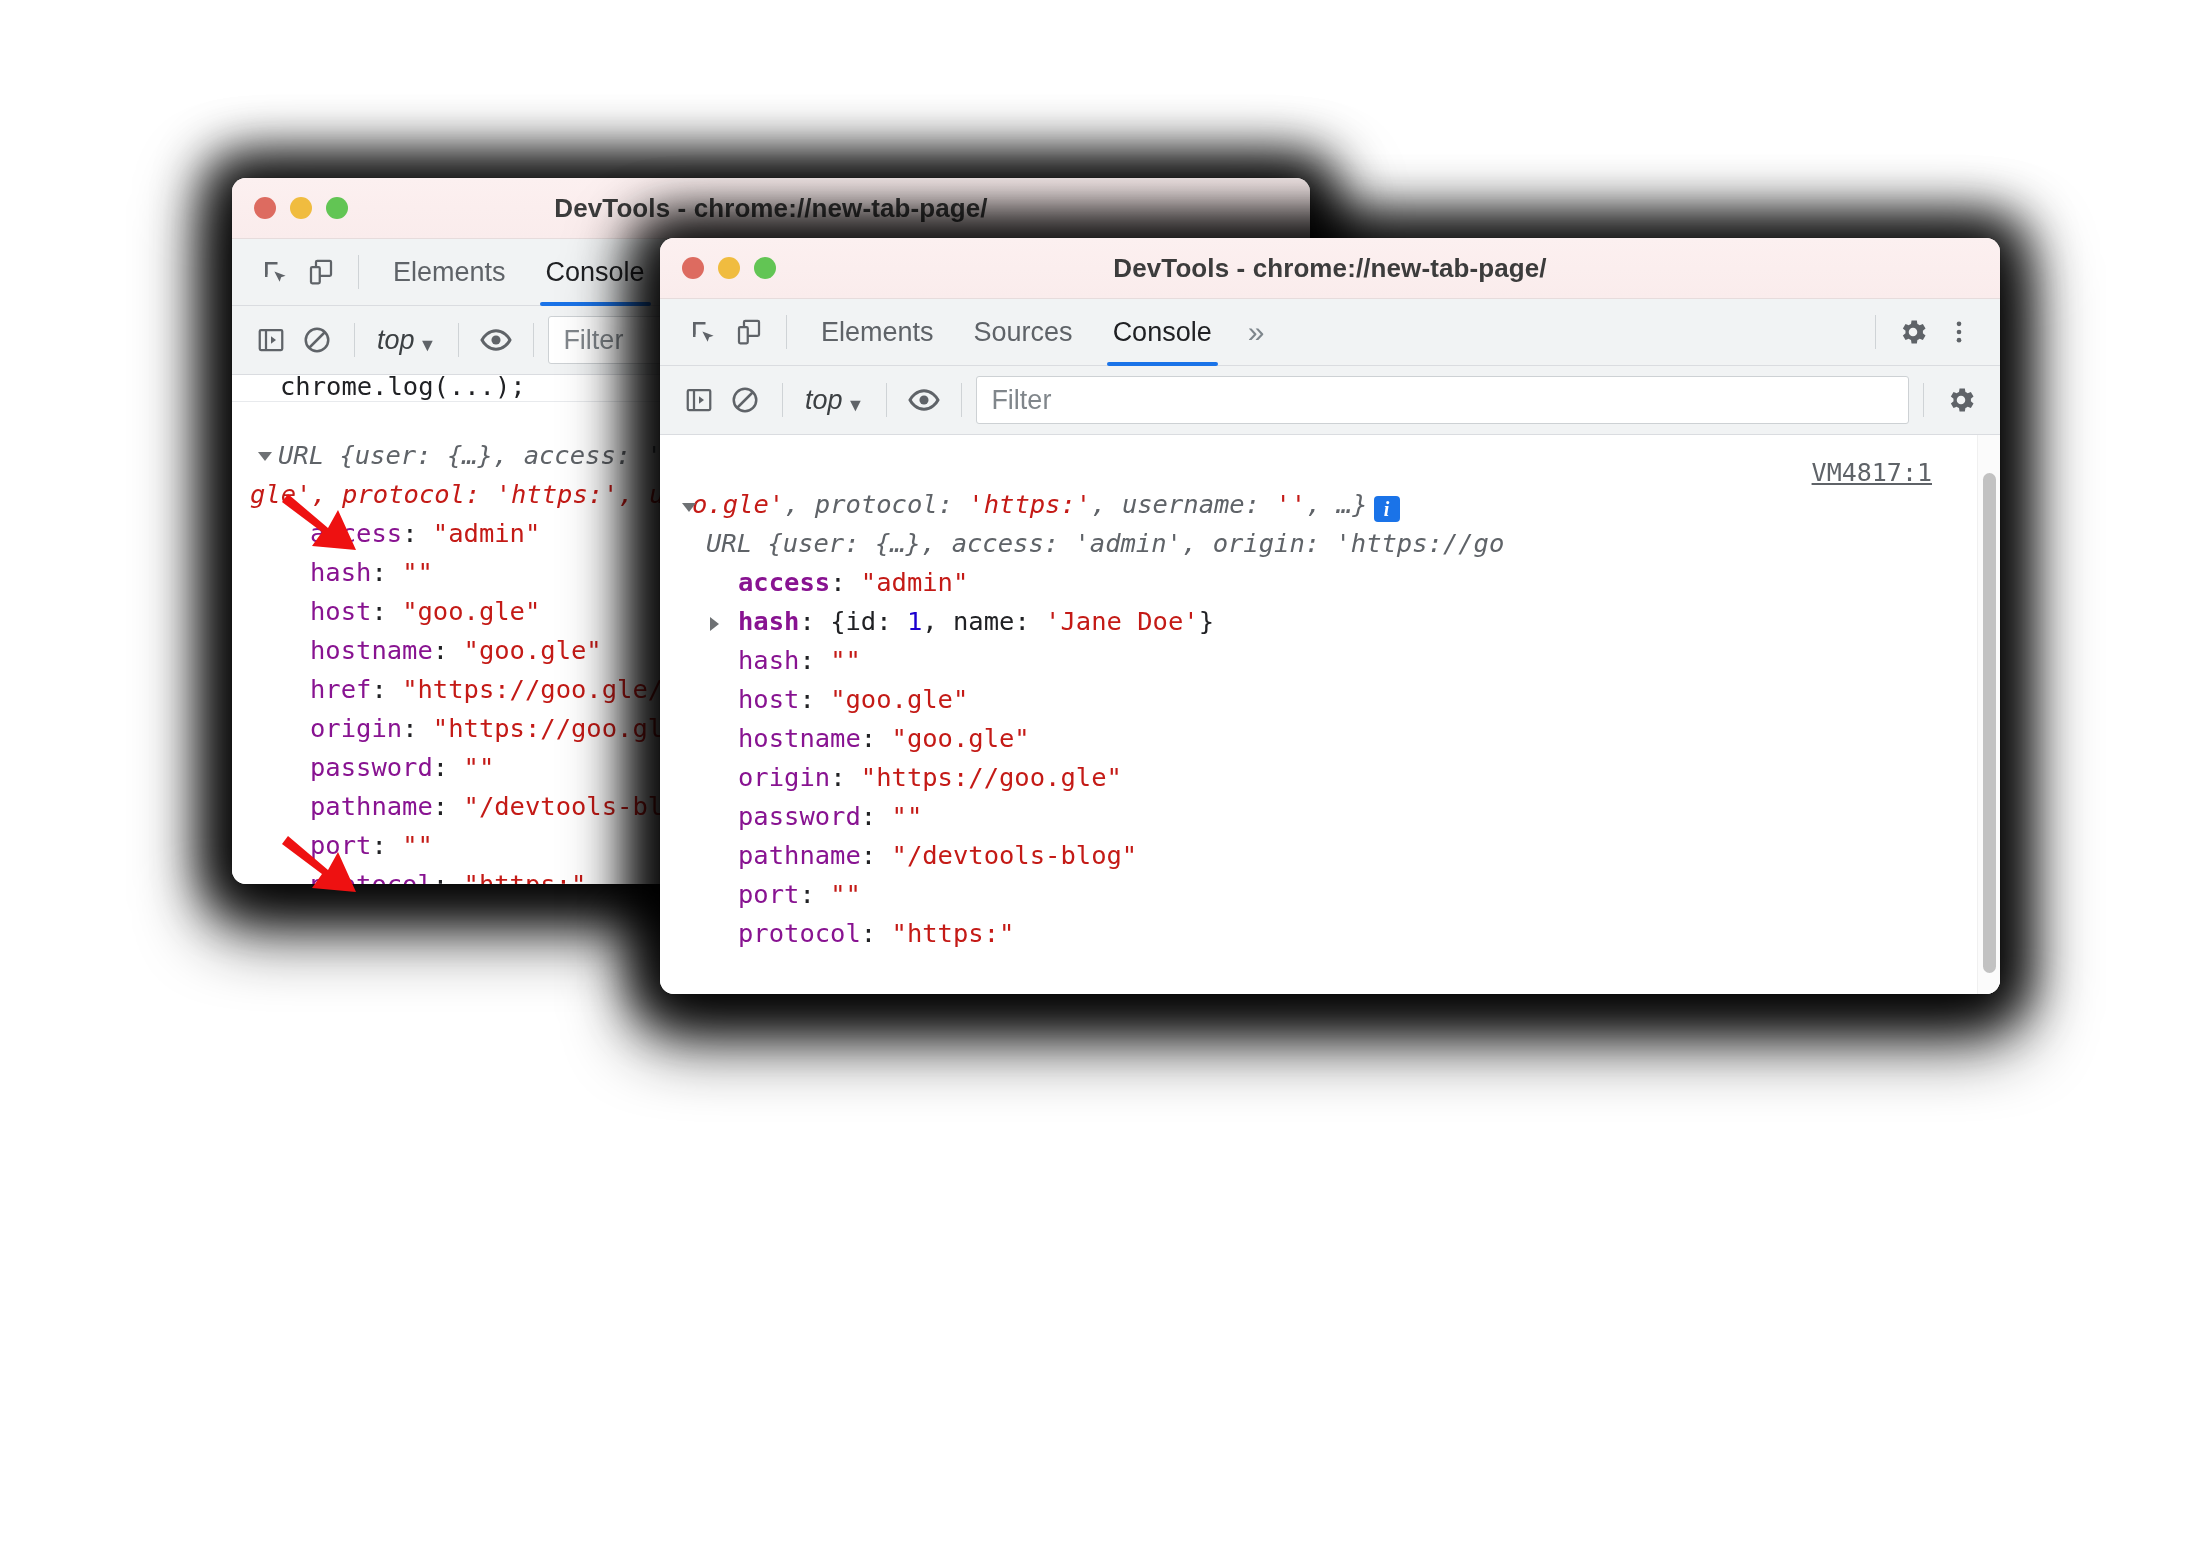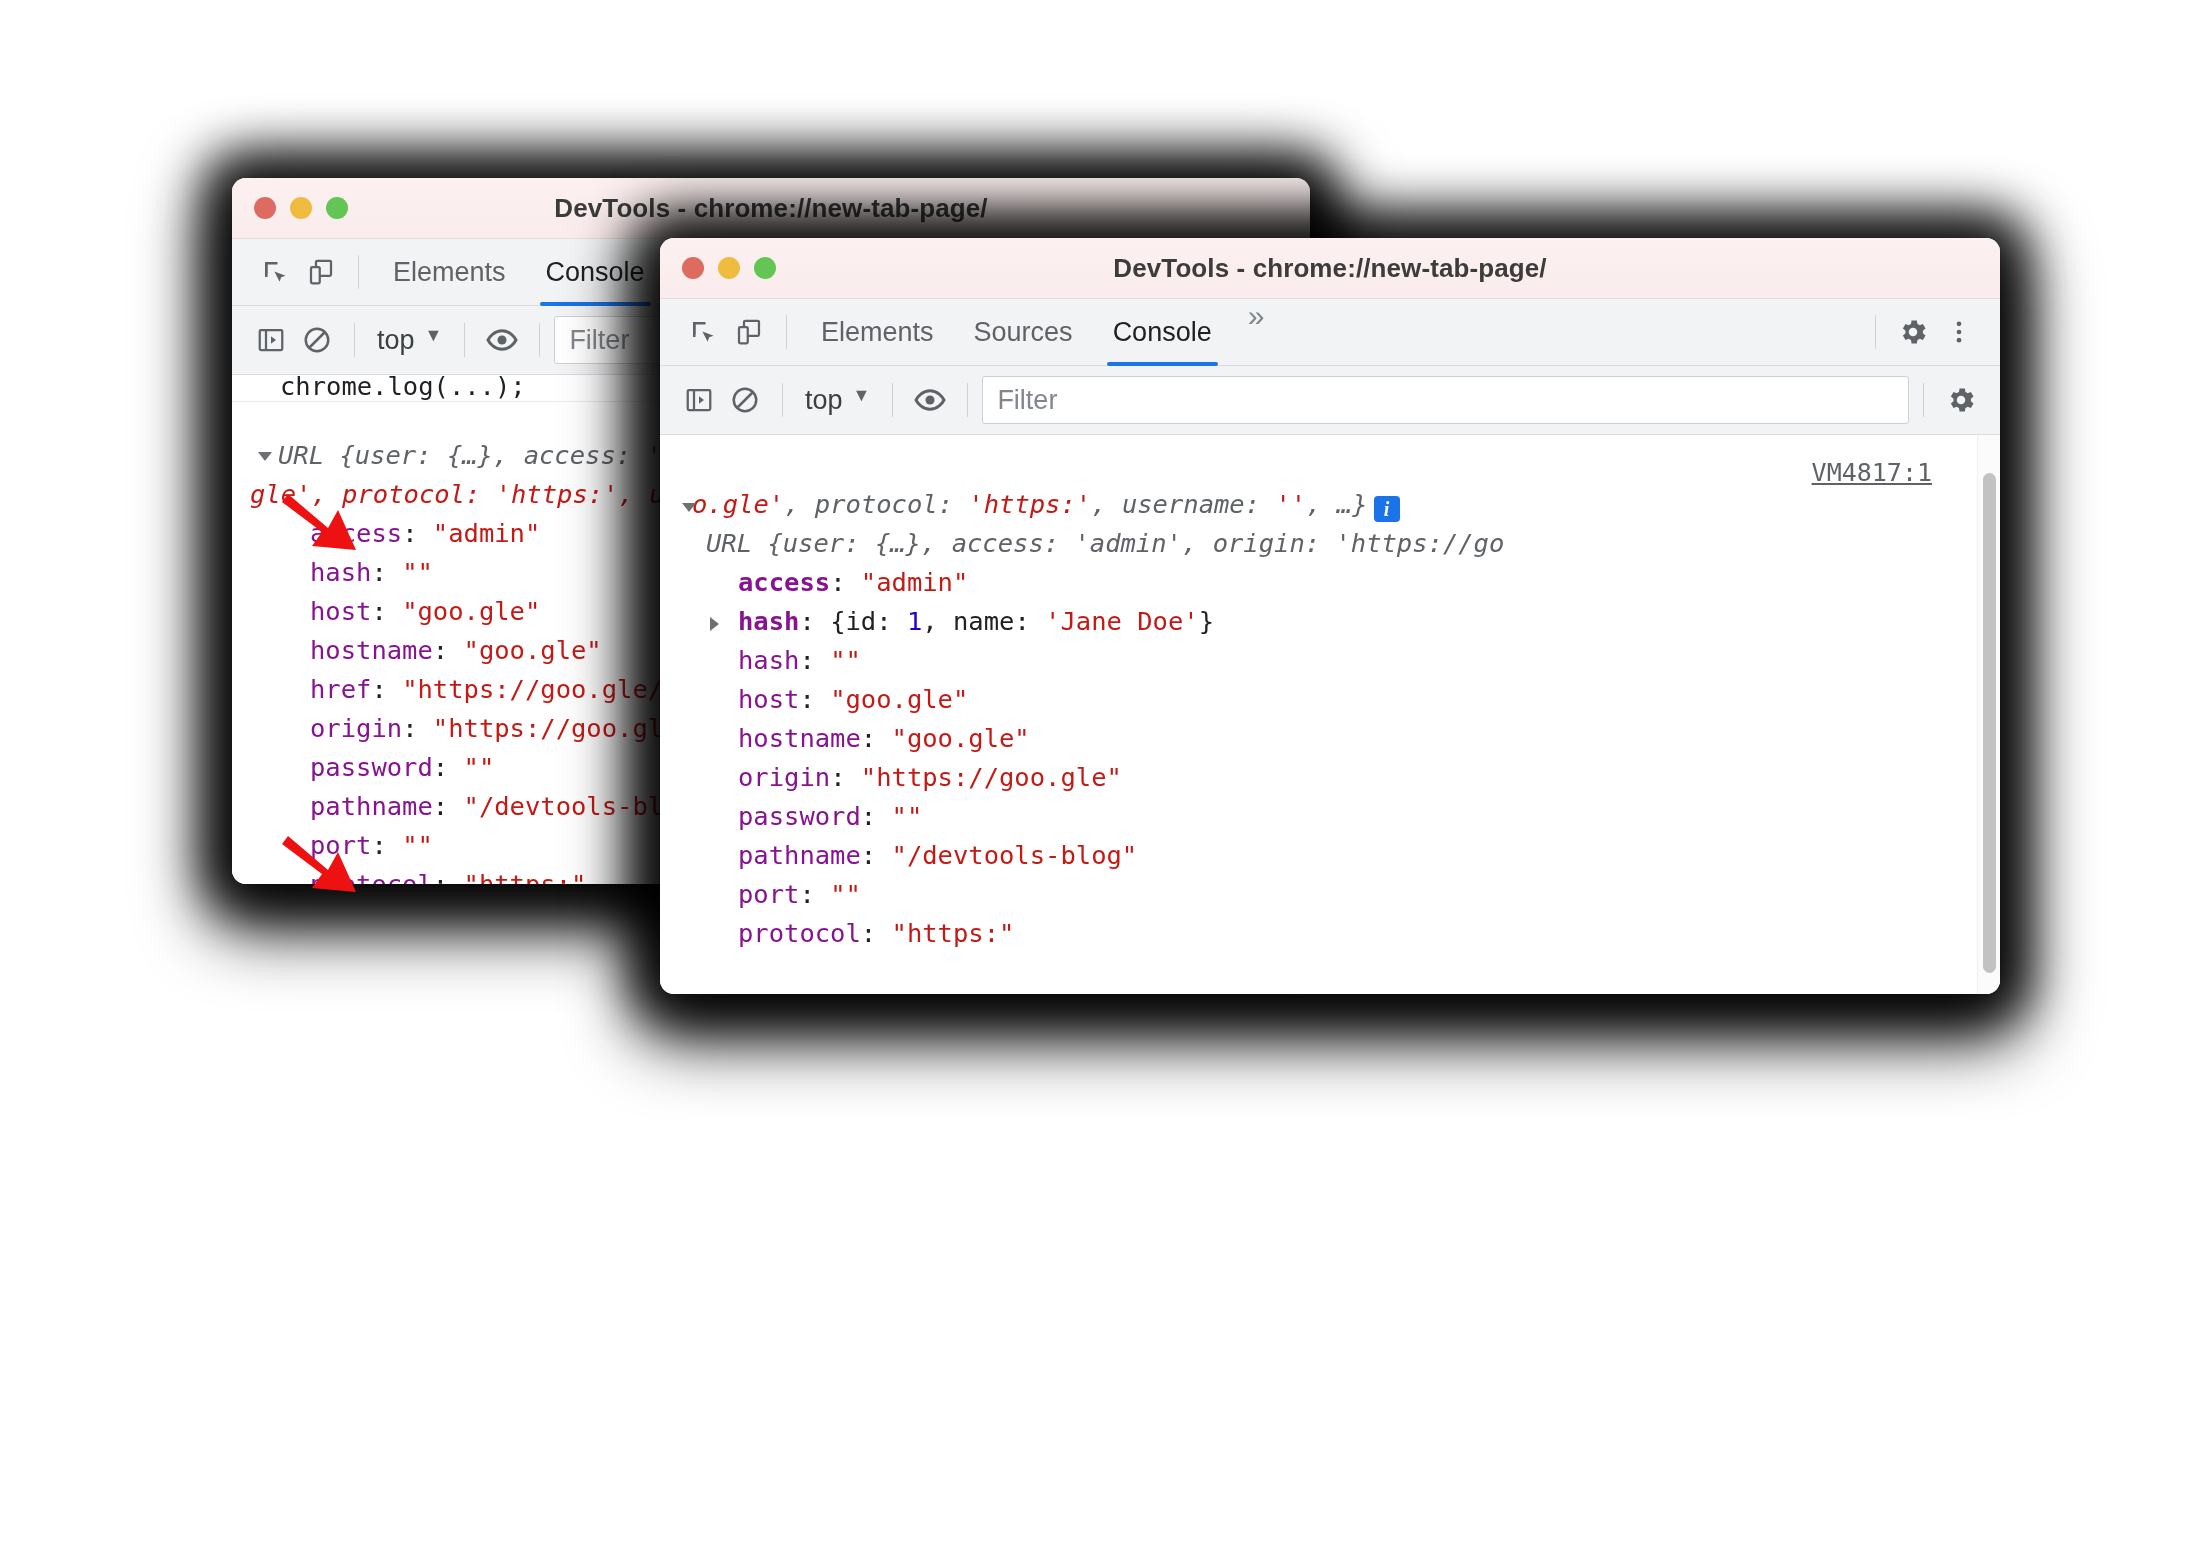--- a/index.html
+++ b/index.html
@@ -49,21 +49,21 @@
     display: flex; align-items: center;
     padding: 0 18px 0 20px;
     position: relative;
   }
   .icon-btn {
     width: 46px; height: 46px;
     display:flex; align-items:center; justify-content:center;
     flex: 0 0 auto;
   }
   .vdiv { width: 1px; height: 34px; background: #cfd3d6; margin: 0 14px; flex:0 0 auto;}
-  .tabs { display:flex; height:100%; }
+  .tabs { display:flex; align-items:center; height:100%; }
   .tab {
     position: relative;
     font-size: 27px; color: #5f6368;
     padding: 0 20px; height: 100%;
     display:flex; align-items:center;
     white-space: nowrap;
   }
   .tab.active { color:#202124; }
   .tab.active::after {
     content:""; position:absolute; left:14px; right:14px; bottom:-1px;
@@ -74,22 +74,22 @@
 
   
   .cs-toolbar {
     height: 68px;
     background: #f1f3f4;
     border-bottom: 1px solid #dadce0;
     display:flex; align-items:center;
     padding: 0 16px 0 16px;
   }
   .ctx-select {
-    display:flex; align-items:flex-start; gap:10px;
-    font-size: 27px; color:#3c4043; padding: 0 8px;
+    display:flex; align-items:flex-end; gap:4px;
+    font-size: 27px; color:#3c4043; padding: 0 8px; font-style: italic;
   }
   .caret { font-size: 18px; color:#5f6368; }
   .filter-input {
     flex: 1 1 auto;
     height: 46px;
     background: #fff;
     border: 1px solid #cdd1d4;
     border-radius: 3px;
     display:flex; align-items:center;
     padding: 0 14px;

